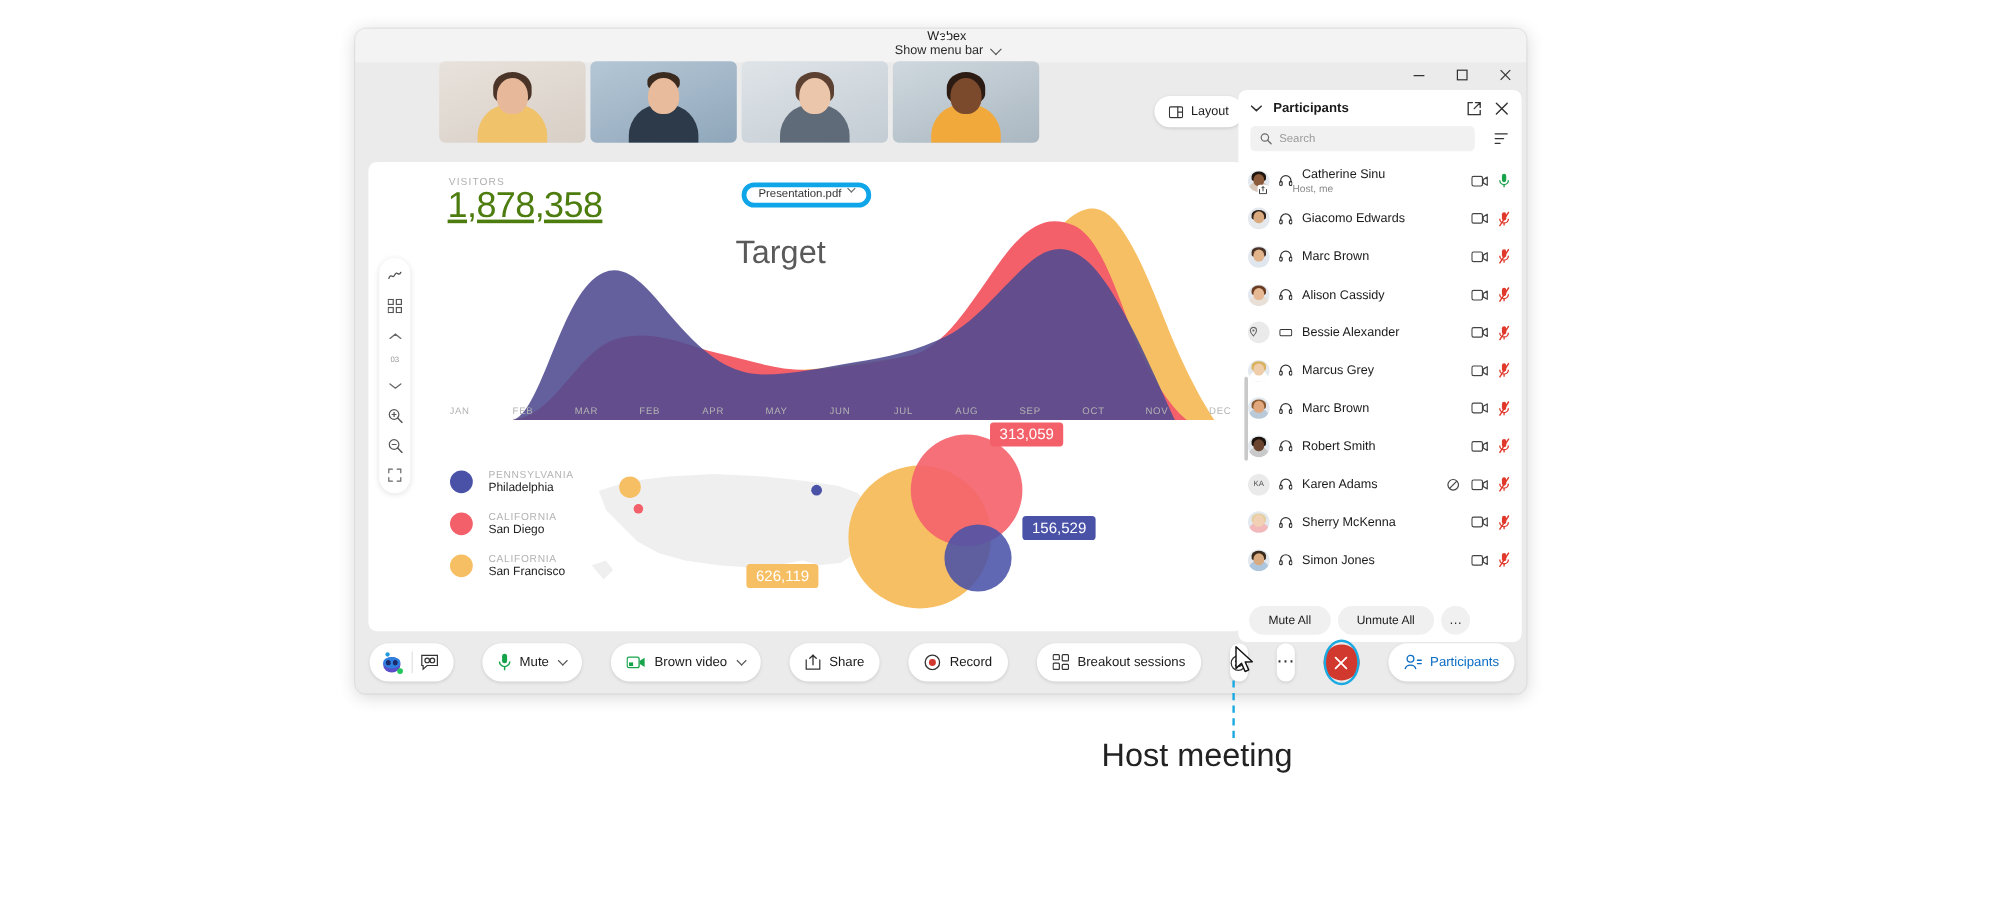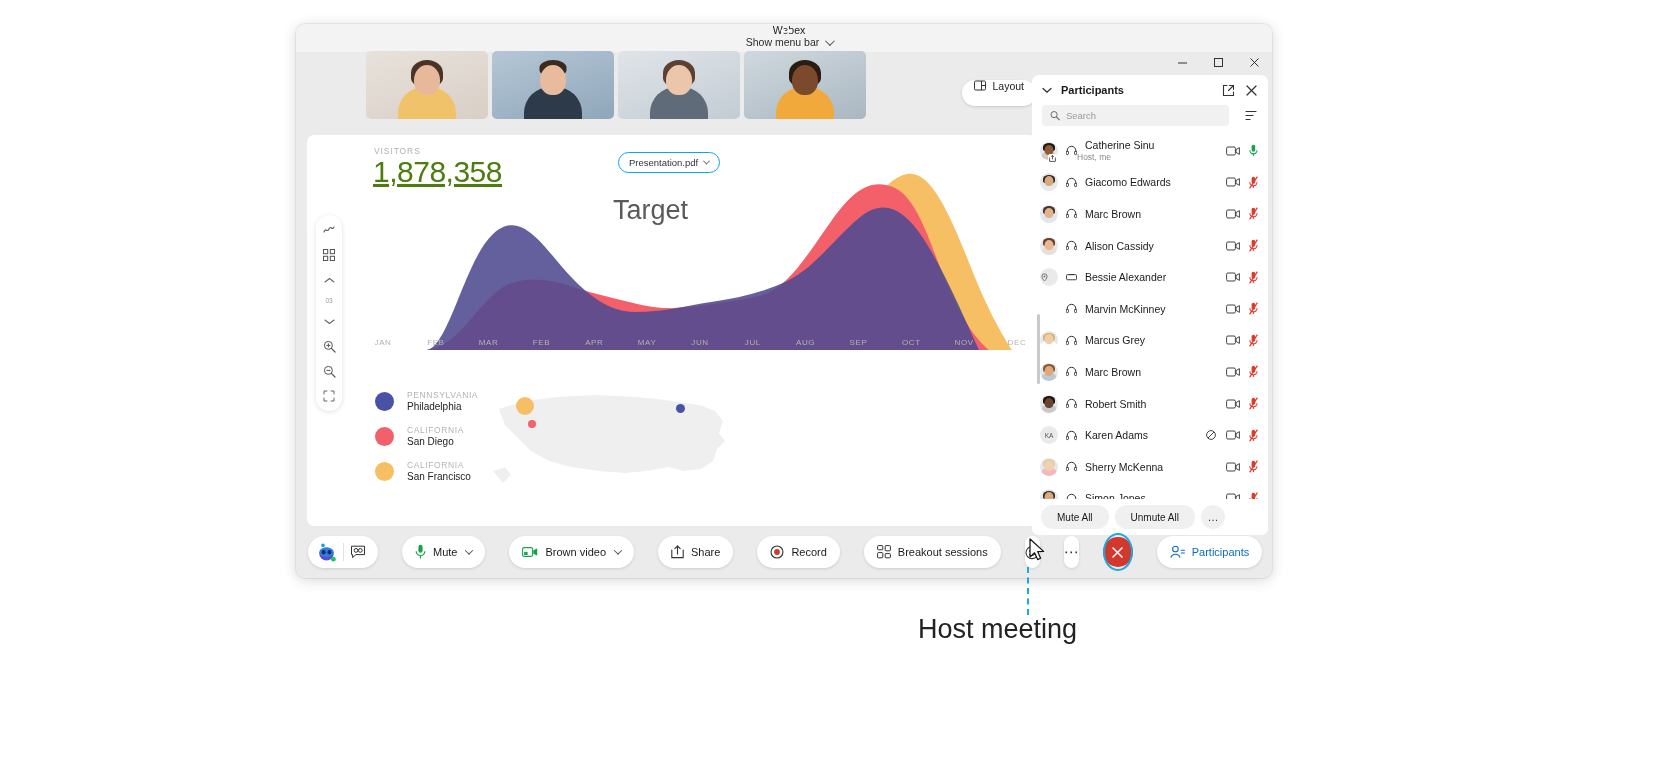--- a/index.html
+++ b/index.html
@@ -73,38 +73,38 @@
   .h1 .vp-hair { background: #4a3327; }
   .h2 .vp-hair { background: #3b2a1e; width: 27px; height: 15px; }
   .h3 .vp-hair { background: #5c4031; }
   .h4 .vp-hair { background: #2b1b12; }
 
   
   #layout-btn {
     position: absolute; right: 236px; top: 56px;
     height: 26px; padding: 0 12px;
     background: #fff; border-radius: 14px;
-    display: flex; align-items: flex-start; gap: 6px;
+    display: flex; align-items: center; gap: 6px;
     font-size: 10.5px; color: #1a1a1a;
     box-shadow: 0 1px 3px rgba(0,0,0,0.14);
     cursor: pointer;
   }
 
   
   #slide {
     position: absolute; left: 11px; top: 111px;
     width: 729px; height: 391px;
     background: #fff; border-radius: 7px; overflow: hidden;
   }
   #visitors-label { position: absolute; left: 67px; top: 11px; font-size: 8.5px; letter-spacing: 0.9px; color: #b0b0b0; }
   #visitors-value { position: absolute; left: 66px; top: 20px; font-size: 30px; color: #4d7c0f; letter-spacing: -0.5px; text-decoration: underline; }
   #pres-chip {
     position: absolute; left: 311px; top: 17px; height: 21px; padding: 0 10px;
-    border: 1px solid #0ea5e9; border-radius: 11px;
-    display: flex; align-items: center; gap: 6px;
+    border: 4px solid #0ea5e9; border-radius: 11px;
+    display: flex; align-items: flex-start; gap: 6px;
     font-size: 9.5px; color: #333; cursor: pointer;
   }
   .chev-sm { width: 5px; height: 5px; border-right: 1.2px solid #666; border-bottom: 1.2px solid #666; transform: rotate(45deg) translate(-1px,-1px); }
   #target-title { position: absolute; left: 306px; top: 60px; font-size: 27px; color: #5a5a5a; font-weight: 400; }
 
   
   #area-chart { position: absolute; left: 60px; top: 25px; width: 666px; height: 190px; }
   #month-axis {
     position: absolute; left: 60px; top: 203px; width: 666px;
     display: flex; justify-content: space-between;
@@ -400,20 +400,29 @@
         <path fill="#efefef" d="M12,34 L38,26 L70,22 L108,20 L150,22 L186,26 L212,30 L228,36 L236,46
           L232,58 L238,66 L230,74 L226,86 L214,94 L196,96 L182,92 L160,96 L138,98 L112,96 L84,92
           L62,86 L44,76 L30,62 L18,50 Z"></path>
         <path fill="#efefef" d="M6,96 L18,92 L24,100 L16,108 Z"></path>
       </svg>
       <span class="map-dot" style="left:29px; top:22px; width:18px; height:18px; background:#f7bf63;"></span>
       <span class="map-dot" style="left:41px; top:45px; width:8px; height:8px; background:#f4606a;"></span>
       <span class="map-dot" style="left:189px; top:29px; width:9px; height:9px; background:#4a52a8;"></span>
     </div>
 
+    <div id="bubbles">
+      <span class="bub" style="left:0px; top:28px; width:119px; height:119px; background:#f7bf63;"></span>
+      <span class="bub" style="left:52px; top:2px; width:93px; height:93px; background:#f4606a; opacity:0.9;"></span>
+      <span class="bub" style="left:80px; top:77px; width:56px; height:56px; background:#4a52a8; opacity:0.88;"></span>
+
+      <span class="blabel" style="left:118px; top:-8px; background:#f4606a;">313,059</span>
+      <span class="blabel" style="left:145px; top:70px; background:#4a52a8;">156,529</span>
+      <span class="blabel" style="left:-85px; top:110px; background:#f7bf63;">626,119</span>
+    </div>
   </div>
 
   <div id="panel">
     <div id="panel-head">
       <svg width="10" height="7" viewBox="0 0 10 7">
         <path d="M1,1.5 L5,5.2 L9,1.5" fill="none" stroke="#333" stroke-width="1.3" stroke-linecap="round"></path>
       </svg>
       <span id="panel-title">Participants</span>
       <div id="panel-head-actions">
         <svg class="ph-icon" viewBox="0 0 13 13">
@@ -587,45 +596,20 @@
             </svg>
             <svg width="9" height="13" viewBox="0 0 9 13">
               <rect x="2.6" y="0.8" width="3.6" height="7" rx="1.8" fill="#e0392c"></rect>
               <path d="M0.8,6.2 a3.6,3.6 0 0 0 7.2,0" fill="none" stroke="#e0392c" stroke-width="1.1"></path>
               <line x1="4.4" y1="9.8" x2="4.4" y2="12" stroke="#e0392c" stroke-width="1.1"></line>
               <line x1="0.6" y1="12.4" x2="8.4" y2="0.6" stroke="#e0392c" stroke-width="1.2"></line>
             </svg>
           </div>
         </div>
         <div class="prow">
-          <div class="pav" style="background: transparent;"></div>
-          <span class="dev-ic">
-            <svg width="11" height="11" viewBox="0 0 11 11">
-              <path d="M1.2,7 V5.6 A4.3,4.3 0 0 1 9.8,5.6 V7" fill="none" stroke="#333" stroke-width="1"></path>
-              <rect x="0.3" y="6.2" width="2.2" height="3.4" rx="1.1" fill="none" stroke="#333" stroke-width="1"></rect>
-              <rect x="8.5" y="6.2" width="2.2" height="3.4" rx="1.1" fill="none" stroke="#333" stroke-width="1"></rect>
-            </svg>
-          </span>
-          <div>
-            <div class="pname">Marvin McKinney</div>
-          </div>
-          <div class="prow-right">
-            <svg width="14" height="10" viewBox="0 0 14 10">
-              <rect x="0.6" y="1" width="8.8" height="8" rx="1.4" fill="none" stroke="#444" stroke-width="1"></rect>
-              <path d="M10,3.6 L13.4,1.6 V8.4 L10,6.4 Z" fill="none" stroke="#444" stroke-width="1" stroke-linejoin="round"></path>
-            </svg>
-            <svg width="9" height="13" viewBox="0 0 9 13">
-              <rect x="2.6" y="0.8" width="3.6" height="7" rx="1.8" fill="#e0392c"></rect>
-              <path d="M0.8,6.2 a3.6,3.6 0 0 0 7.2,0" fill="none" stroke="#e0392c" stroke-width="1.1"></path>
-              <line x1="4.4" y1="9.8" x2="4.4" y2="12" stroke="#e0392c" stroke-width="1.1"></line>
-              <line x1="0.6" y1="12.4" x2="8.4" y2="0.6" stroke="#e0392c" stroke-width="1.2"></line>
-            </svg>
-          </div>
-        </div>
-        <div class="prow">
           <div class="pav" style="background: rgb(227, 233, 239);">
             <span class="pav-bd" style="background: rgb(255, 255, 255);"></span>
             <span class="pav-hr" style="background: rgb(216, 178, 95);"></span>
             <span class="pav-ph" style="background: rgb(240, 205, 170);"></span>
           </div>
           <span class="dev-ic">
             <svg width="11" height="11" viewBox="0 0 11 11">
               <path d="M1.2,7 V5.6 A4.3,4.3 0 0 1 9.8,5.6 V7" fill="none" stroke="#333" stroke-width="1"></path>
               <rect x="0.3" y="6.2" width="2.2" height="3.4" rx="1.1" fill="none" stroke="#333" stroke-width="1"></rect>
               <rect x="8.5" y="6.2" width="2.2" height="3.4" rx="1.1" fill="none" stroke="#333" stroke-width="1"></rect>

